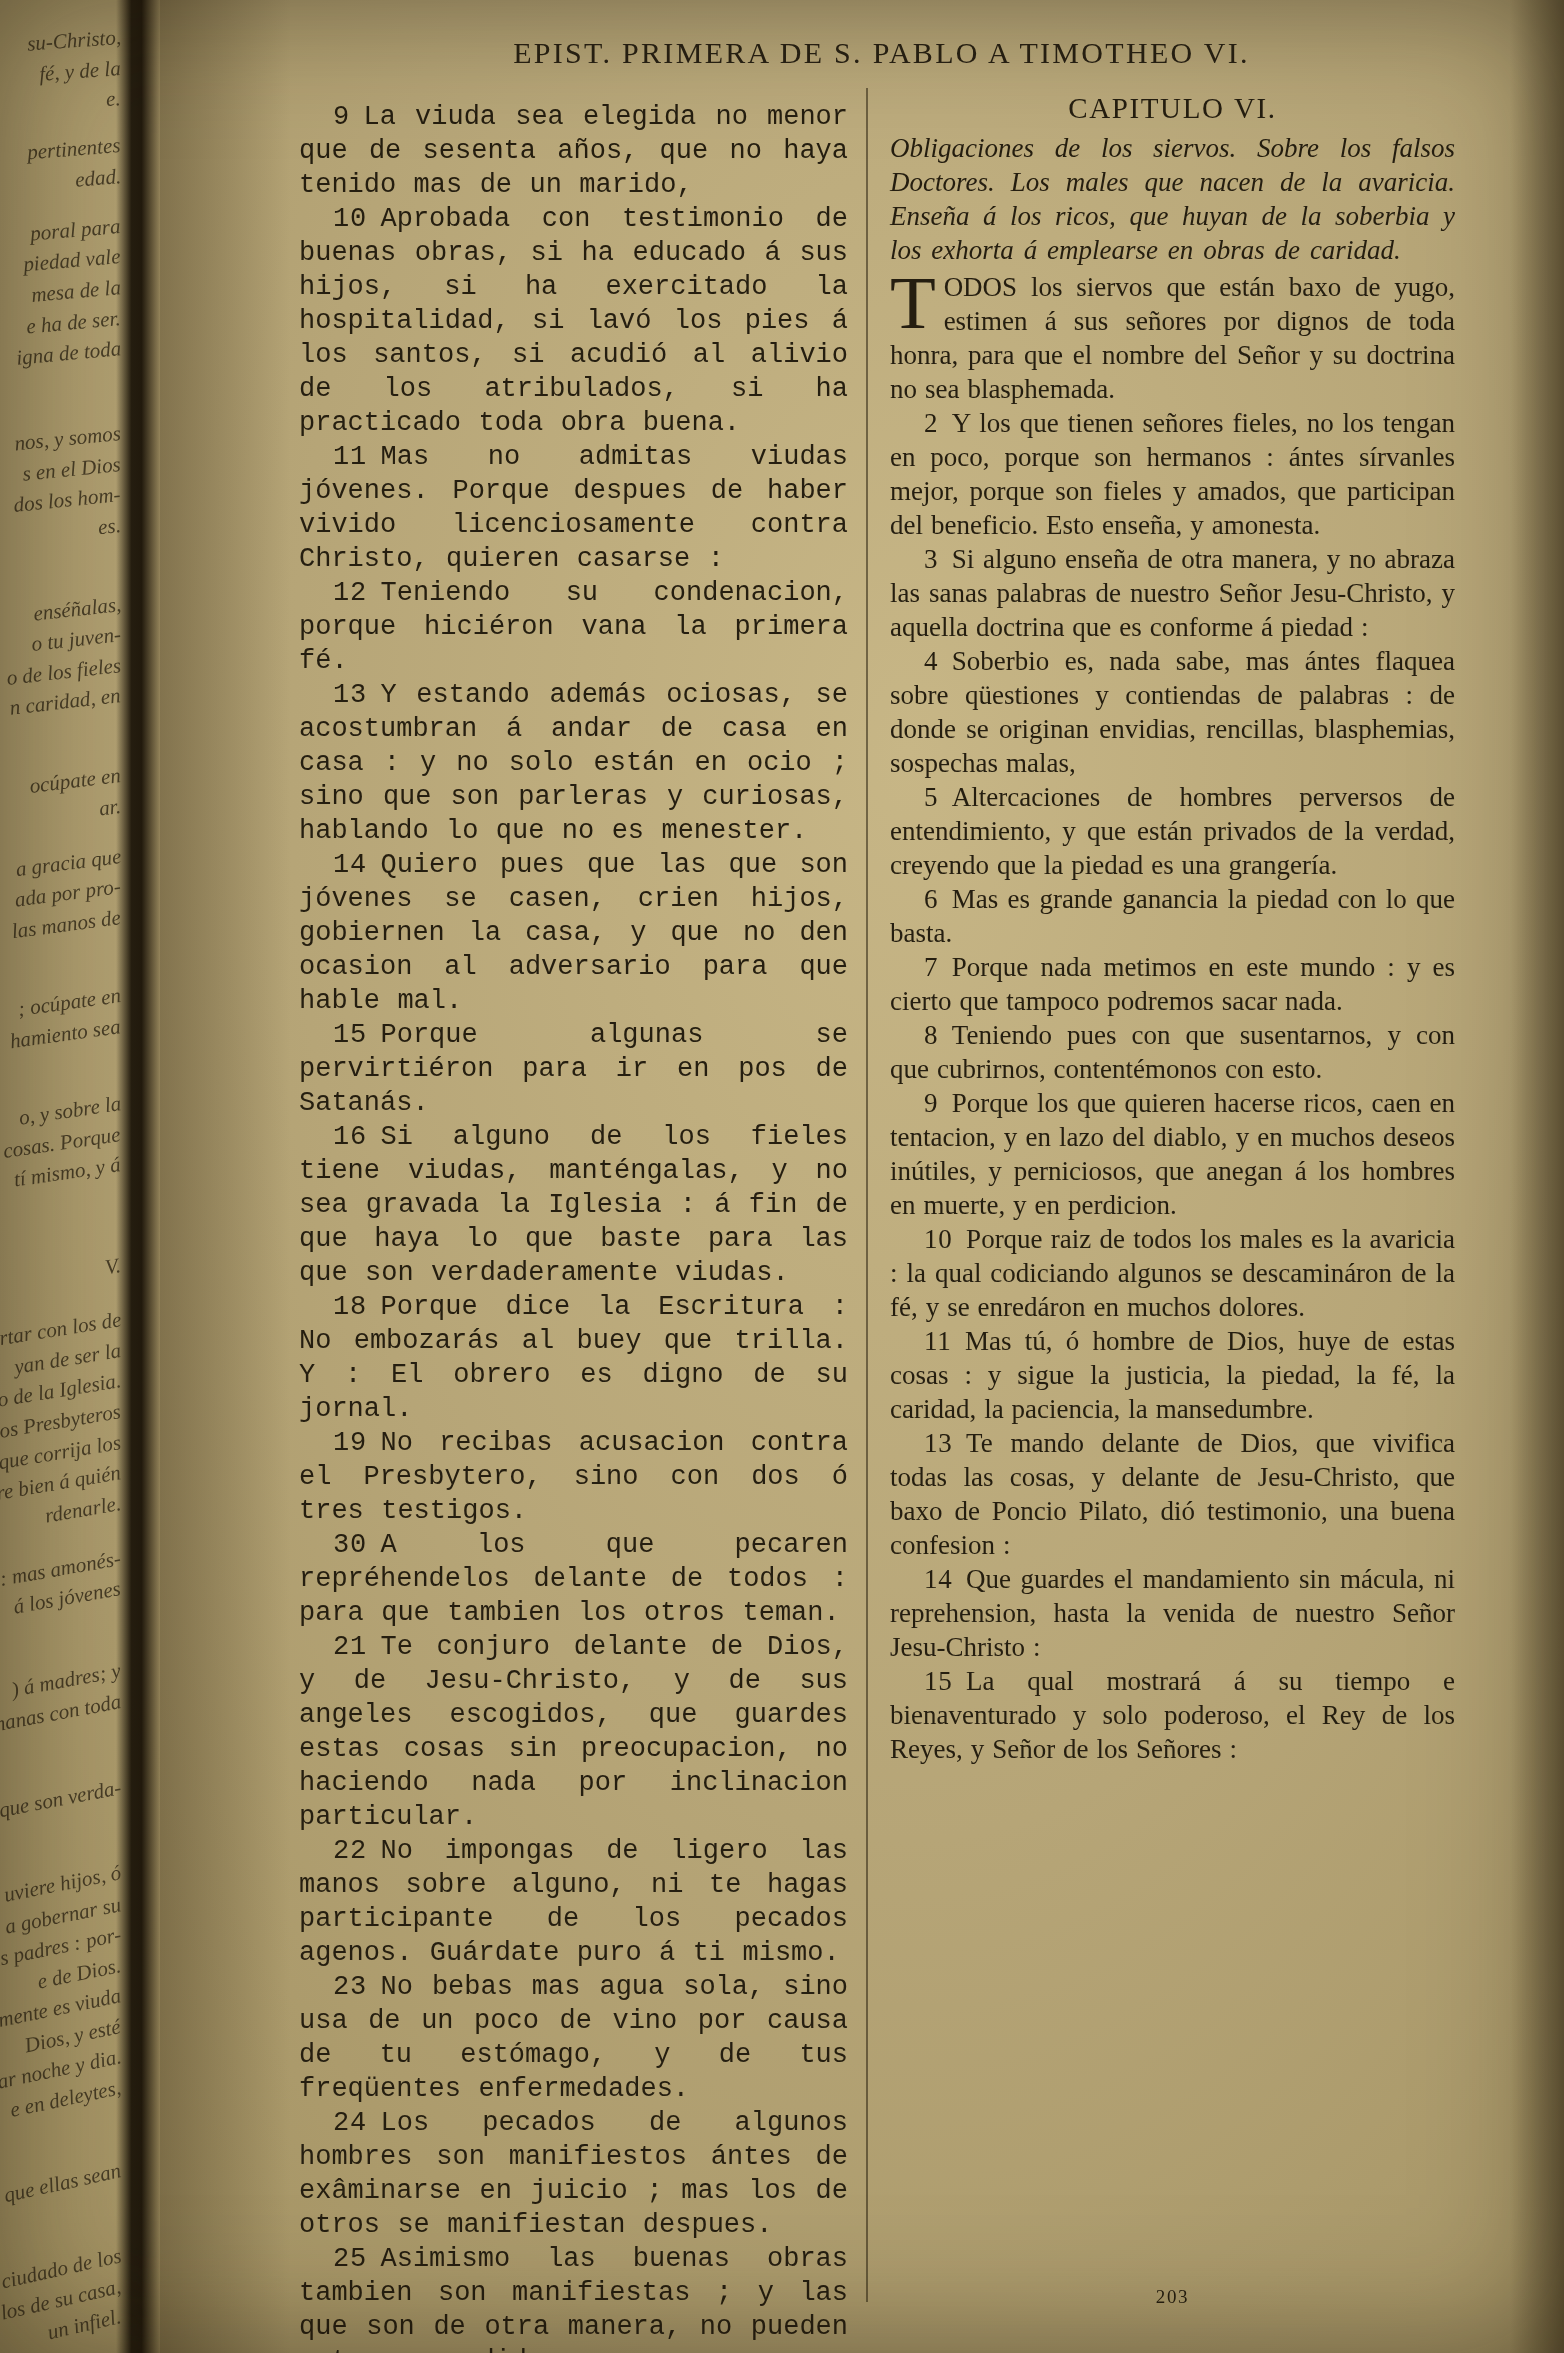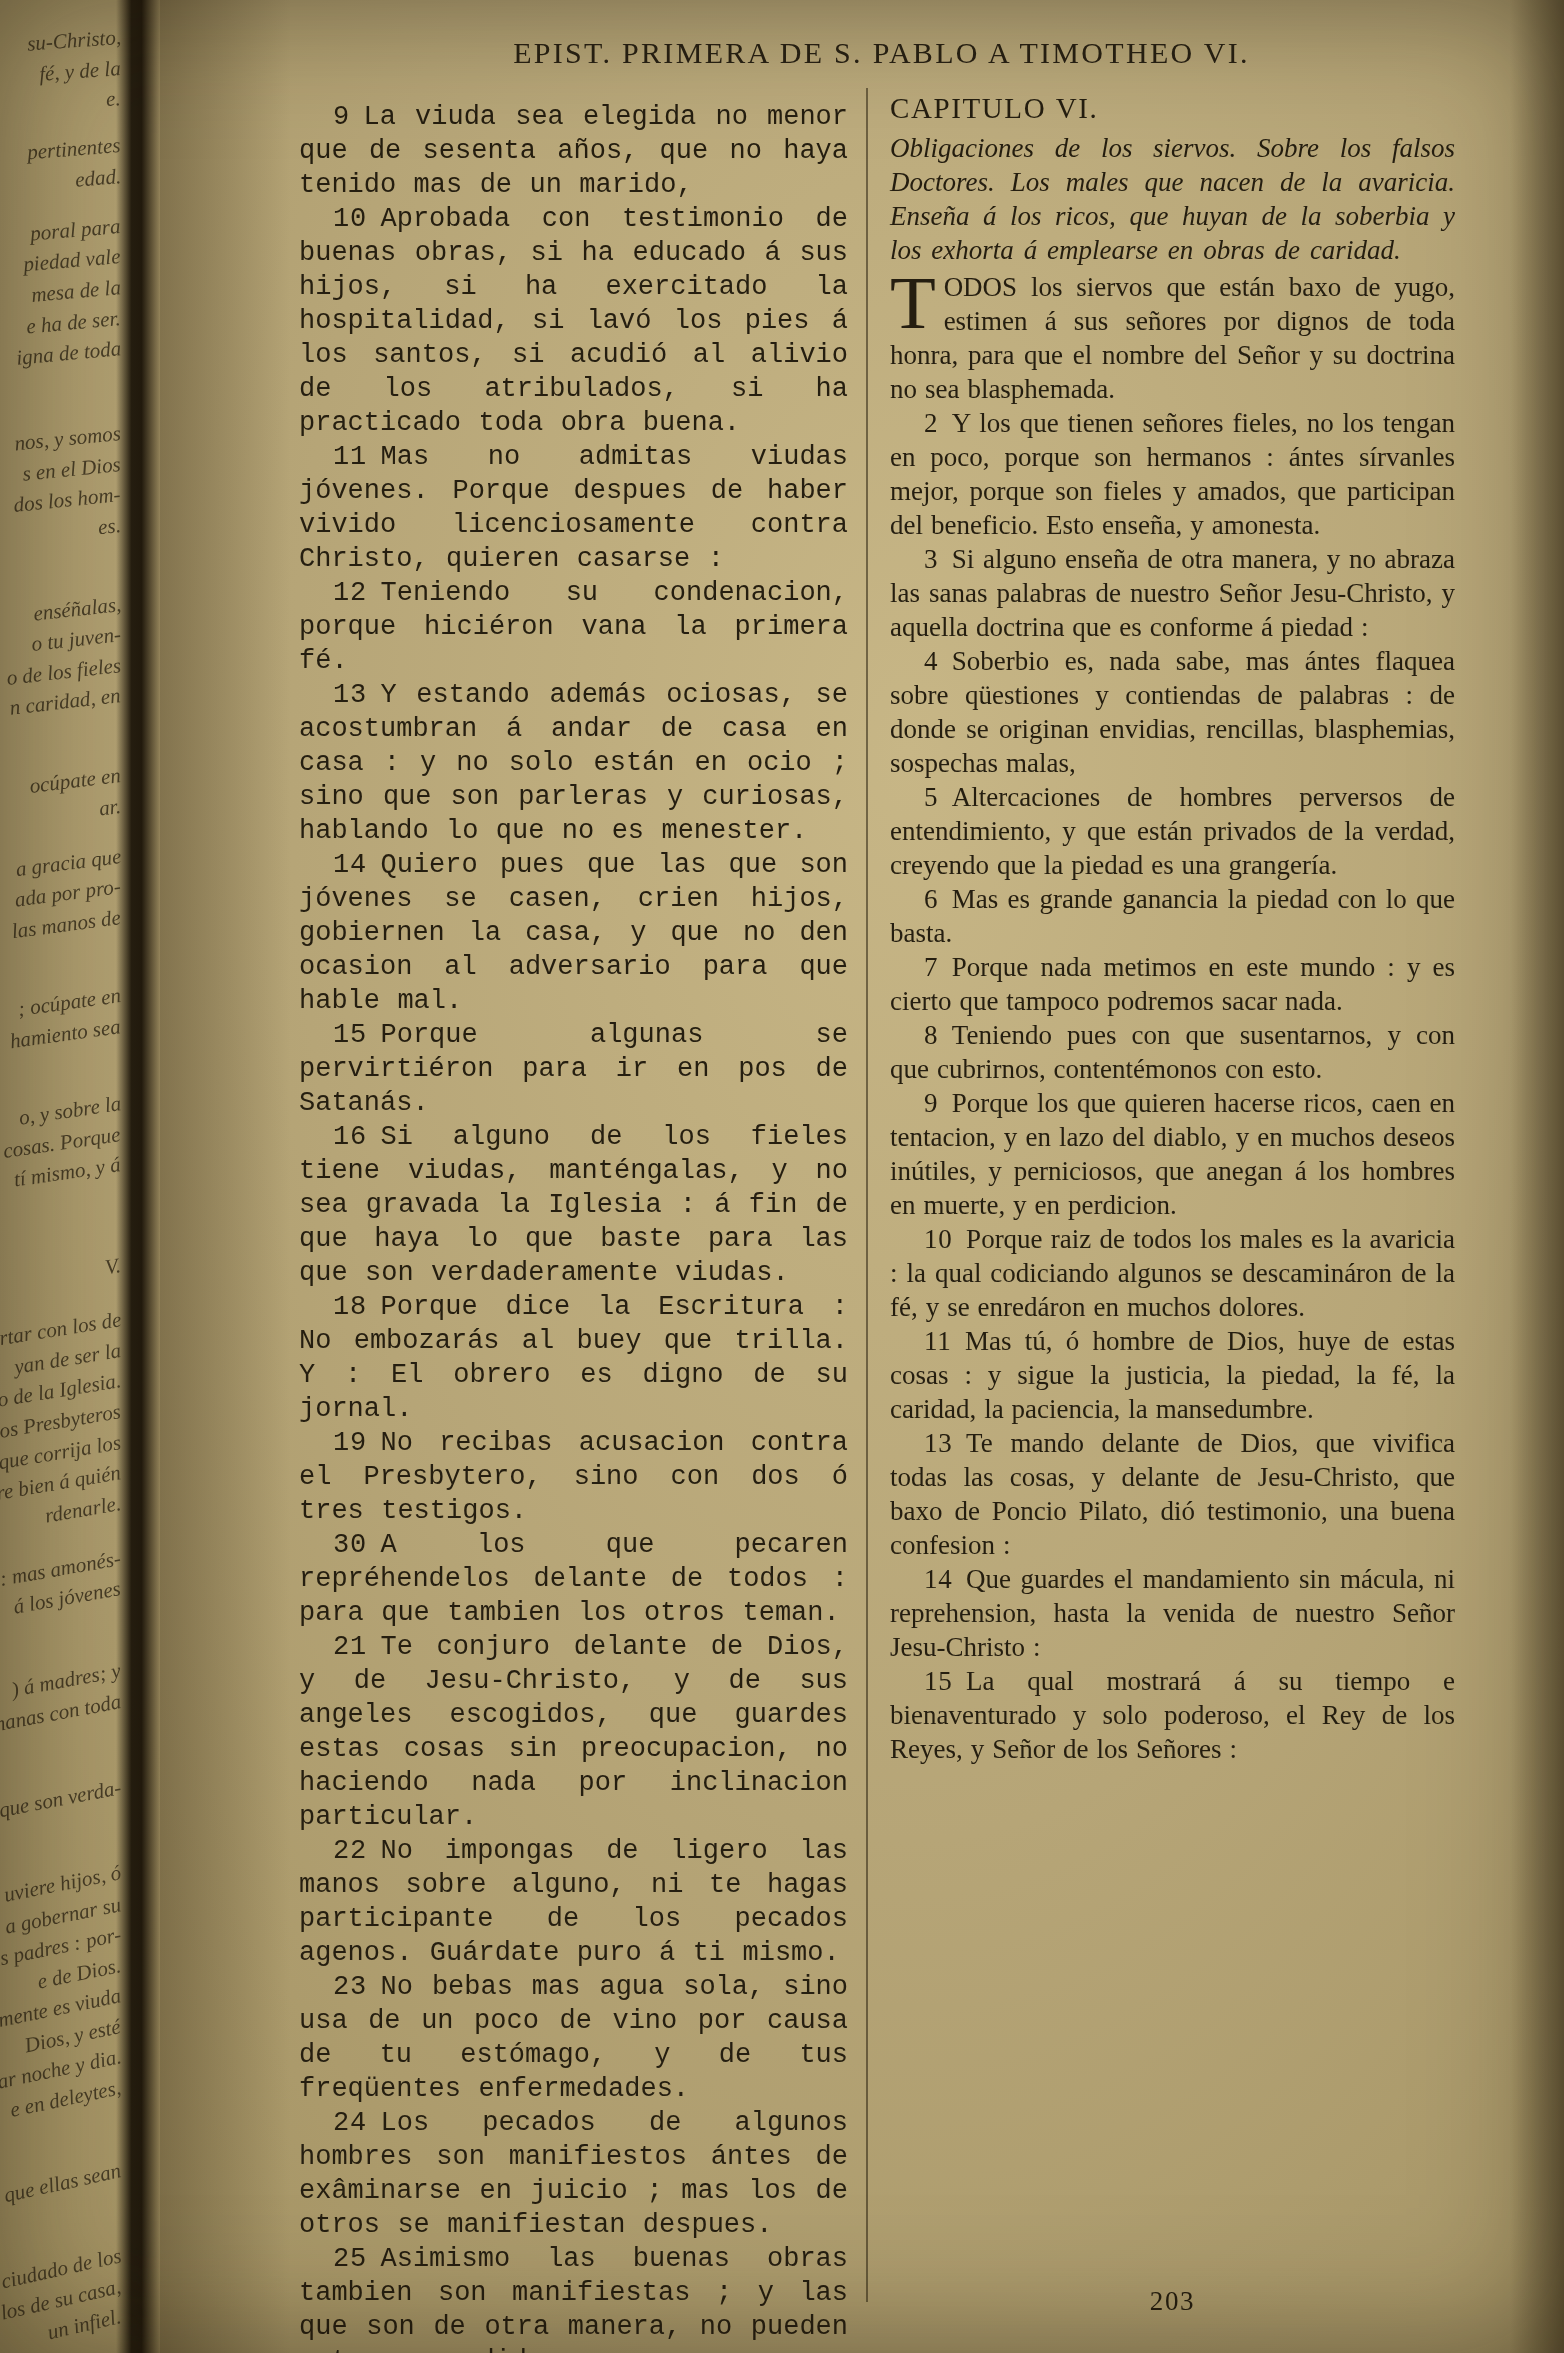--- a/index.html
+++ b/index.html
@@ -32,26 +32,26 @@
     position:absolute; left:282px; top:36px; width:1199px; text-align:center;
     font-size:30px; letter-spacing:2.3px; color:#282114; z-index:5;
   }
   .col { position:absolute; text-align:justify; font-size:27px; line-height:34px; word-spacing:1.2px; z-index:5; }
   .col-left  { left:299px;  top:100px; width:549px;font-family:Liberation Mono, monospace; }
   .col-right { left:890px; top:91px; width:565px; }
   .col-rule  { position:absolute; left:866px; top:88px; height:2214px; width:1.6px;
                background:rgba(44,35,17,.55); z-index:4; }
   .verse { text-indent:34px; }
   .vnum  { letter-spacing:0.8px; }
-  .chapter-title { text-indent:0; font-size:29px; letter-spacing:1.6px; margin-bottom:6.3px; }
+  .chapter-title { text-align:center; text-indent:0; font-size:29px; letter-spacing:1.6px; margin-bottom:6.3px; }
   .summary { font-style:italic; text-indent:0; word-spacing:3.1px; margin-bottom:3.1px; }
   .first-verse { text-indent:0; }
   .drop-cap { float:left; font-size:75px; line-height:56px; padding:4.7px 7.8px 0 0; color:#251e10; }
   .page-number { position:absolute; left:890px; top:2286px; width:565px; text-align:center;
-                 font-size:27px; letter-spacing:1.6px; z-index:5; }
+                 font-size:19px; letter-spacing:1.6px; z-index:5; }
 </style>
 </head>
 <body>
 
 <div class="page">
 
   <div class="gutter-band"></div>
   <div class="gutter-falloff"></div>
   <div class="right-edge-shadow"></div>
 

